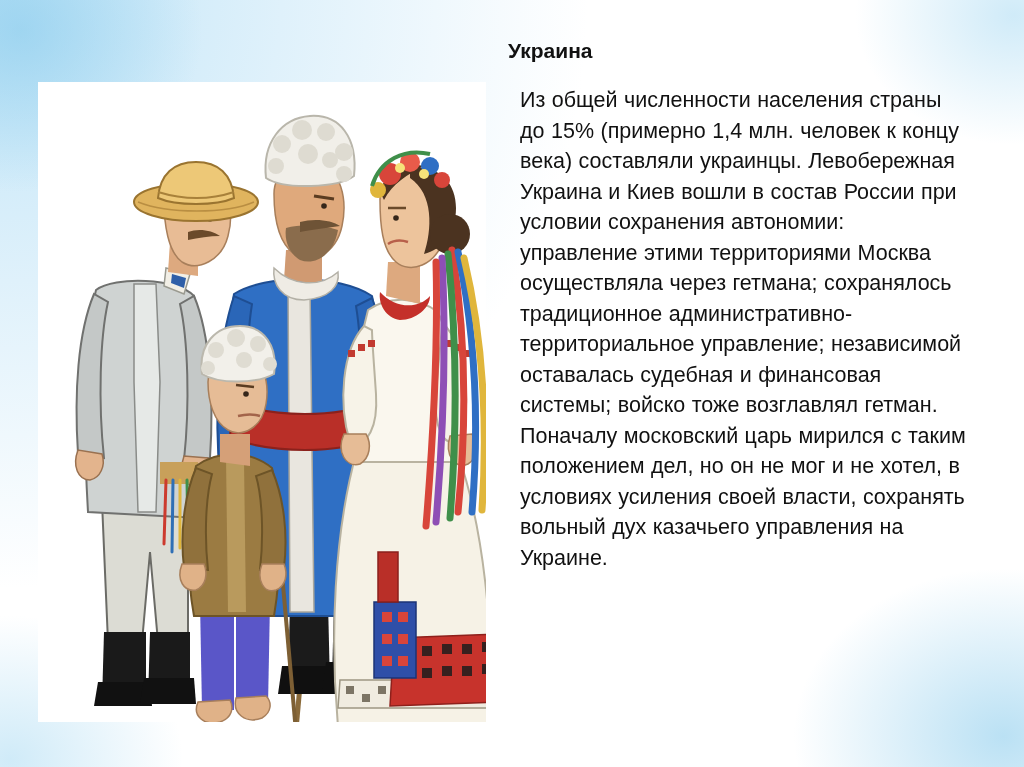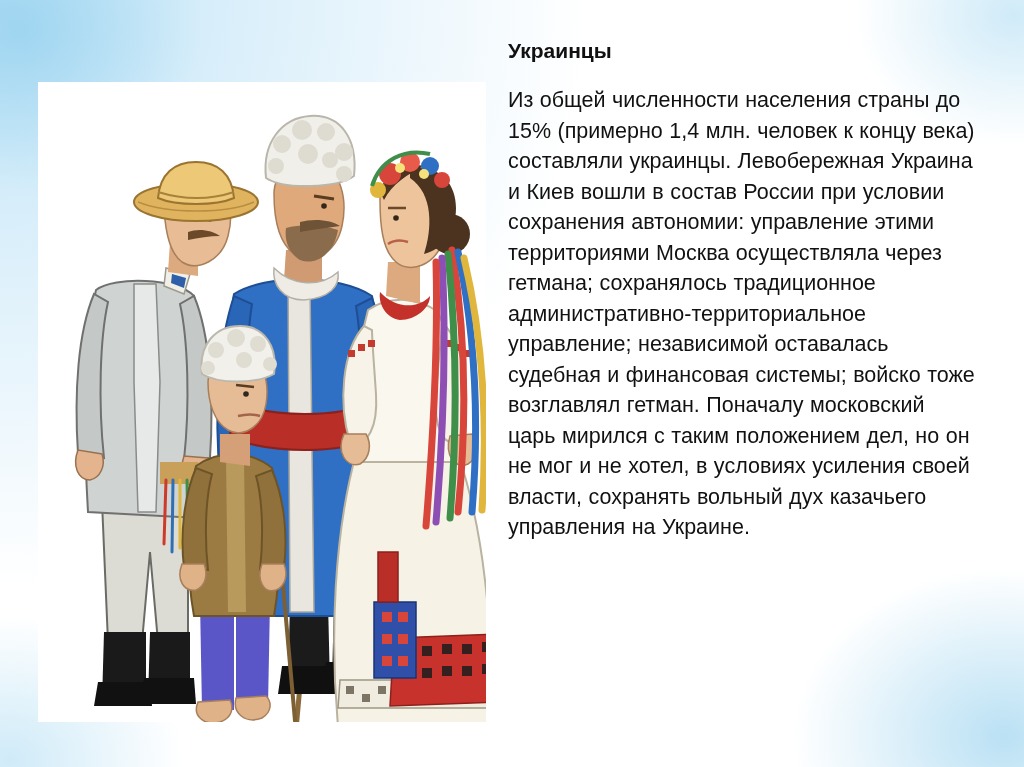--- a/index.html
+++ b/index.html
@@ -64,21 +64,21 @@
     font-size: 21px;
     font-weight: bold;
     color: #111111;
     margin: 0 0 22px 0;
     line-height: 1.2;
   }
   .doc-body {
     font-size: 21.5px;
     line-height: 1.42;
     color: #111111;
-    margin: 0;
+    margin: 12px;
     text-align: left;
     word-spacing: 0.5px;
   }
 </style>
 </head>
 <body>
 
 <div class="slide">
 
   <div class="figure-panel">
@@ -309,17 +309,17 @@
 
         <path d="M362 644 L398 644 L400 700 L360 700 Z" fill="#1b1b1b"></path>
         <path d="M352 680 L406 680 L410 712 L348 712 Z" fill="#111111"></path>
         <path d="M404 640 L434 640 L436 694 L402 694 Z" fill="#1b1b1b"></path>
         <path d="M396 676 L444 676 L446 706 L392 706 Z" fill="#111111"></path>
       </g>
     </svg>
   </div>
 
   <div class="text-panel">
-    <h1 class="doc-title">Украинцы</h1>
+    <h1 class="doc-title">Украина</h1>
     <p class="doc-body">Из общей численности населения страны до 15% (примерно 1,4 млн. человек к концу века) составляли украинцы. Левобережная Украина и Киев вошли в состав России при условии сохранения автономии: управление этими территориями Москва осуществляла через гетмана; сохранялось традиционное административно-территориальное управление; независимой оставалась судебная и финансовая системы; войско тоже возглавлял гетман. Поначалу московский царь мирился с таким положением дел, но он не мог и не хотел, в условиях усиления своей власти, сохранять вольный дух казачьего управления на Украине.</p>
   </div>
 
 </div>
 
 </body></html>

